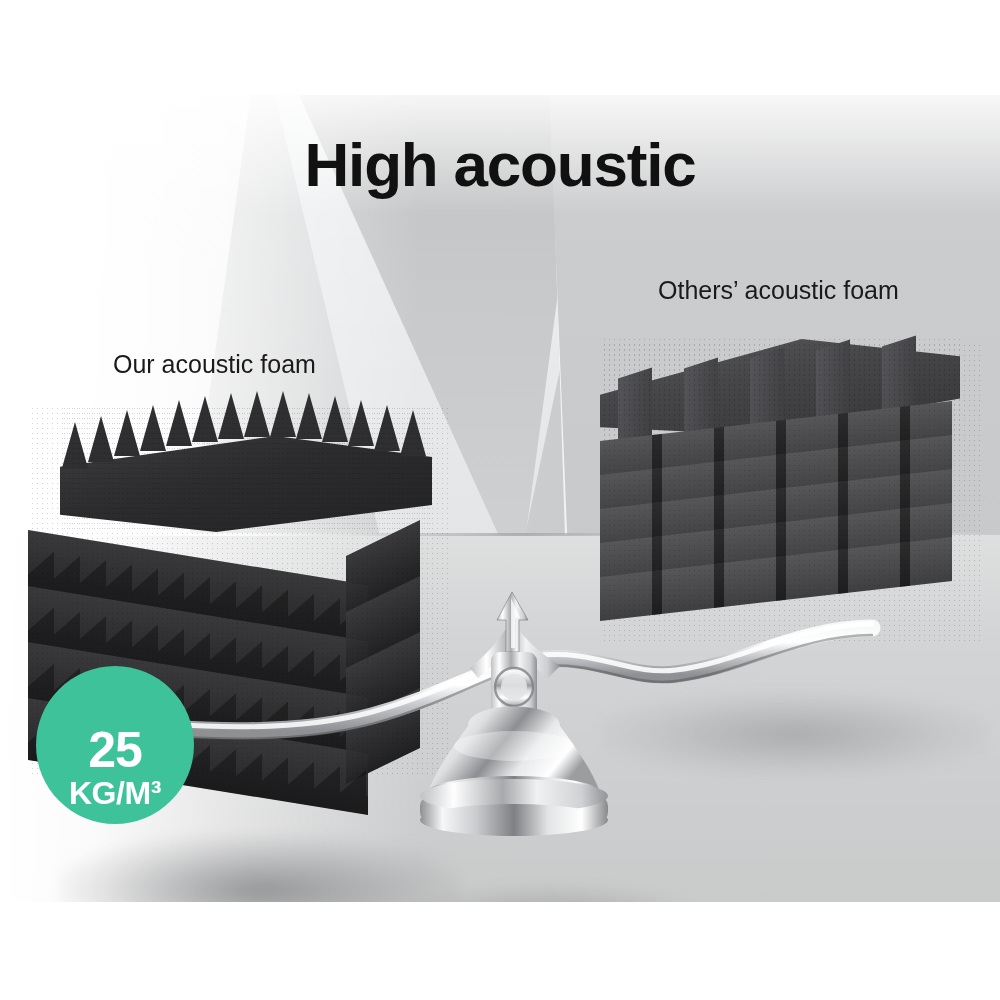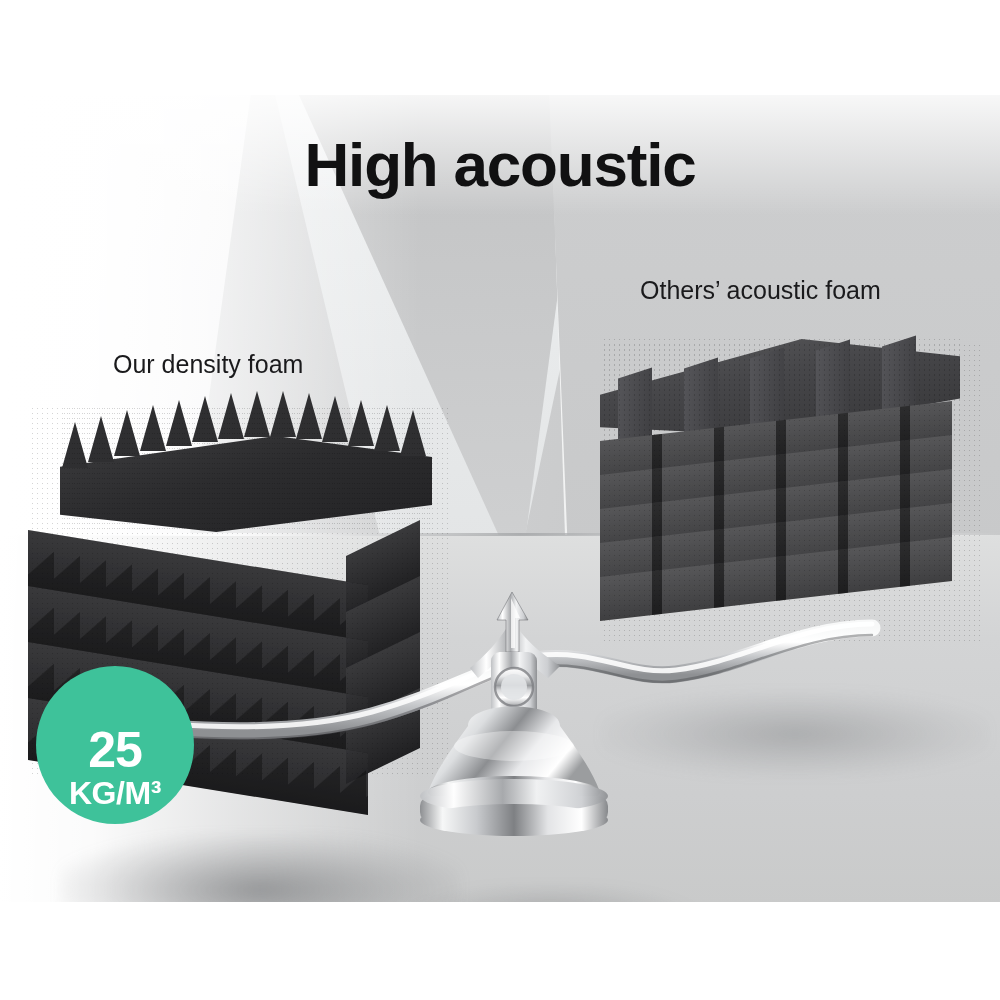--- a/index.html
+++ b/index.html
@@ -87,21 +87,21 @@
     font-size:62px; font-weight:700; letter-spacing:-1.2px;
     color:#111112; line-height:1;
     z-index:40;
   }
   .tag {
     position:absolute; z-index:40;
     font-size:25px; font-weight:400; color:#1a1a1c;
     white-space:nowrap;
   }
   #tag-ours   { left:113px; top:350px; }
-  #tag-others { left:640px; top:276px; }
+  #tag-others { left:658px; top:276px; }
 
   
   .stack { position:absolute; z-index:20; }
 
   
   #stack-left { left:28px; top:408px; width:420px; height:370px; }
 
   .slabL {
     position:absolute; left:0; width:392px; height:82px;
   }
@@ -402,21 +402,21 @@
         <div class="grooves"></div>
       </div>
     <div class="slabR" style="top:232px;">
         <div class="face"></div>
         <div class="grooves"></div>
       </div>
     <div class="grain"></div>
   </div>
 
   <div id="title">High acoustic</div>
-  <div class="tag" id="tag-ours">Our density foam</div>
+  <div class="tag" id="tag-ours">Our acoustic foam</div>
   <div class="tag" id="tag-others">Others’ acoustic foam</div>
 
   <div id="badge" style="background: rgb(62, 194, 154); color: rgb(255, 255, 255);">
     <div id="badge-value">25</div>
     <div id="badge-unit">KG/M³</div>
   </div>
 
   <div id="top-band"></div>
   <div id="bottom-band"></div>
 </div>

